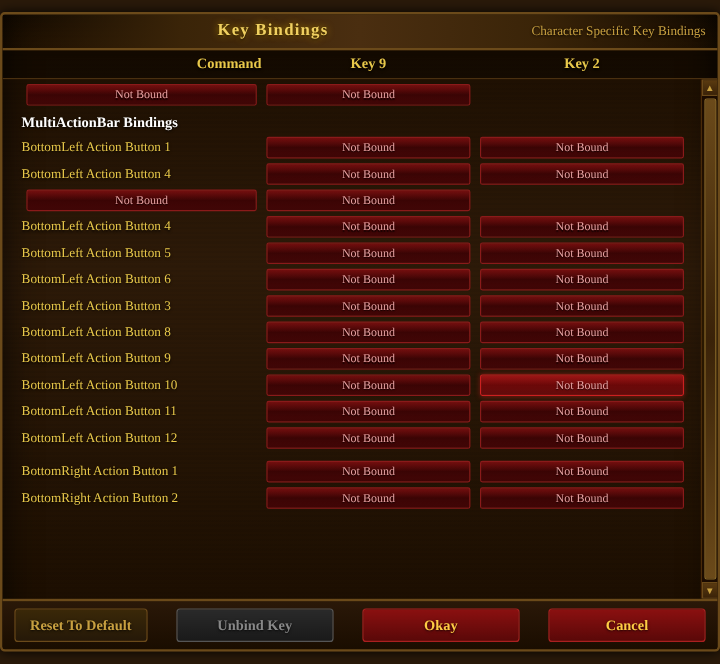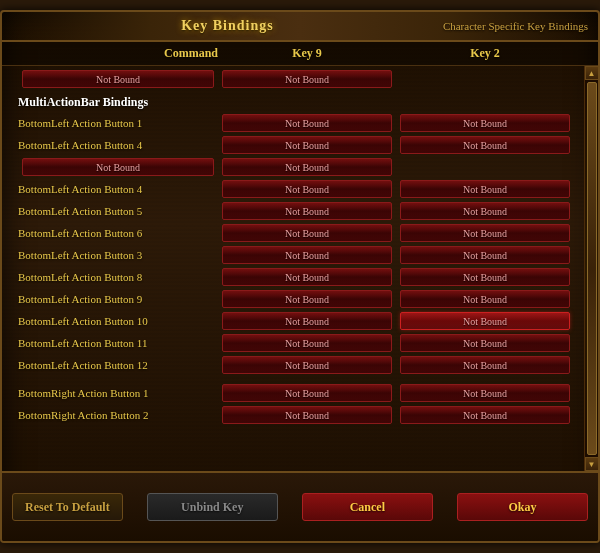--- a/index.html
+++ b/index.html
@@ -207,21 +207,21 @@
       position: relative;
       z-index: 1;
     }
 
     .row-separator {
       height: 6px;
     }
 
     .footer {
       border-top: 2px solid #6b4a1a;
-      padding: 20px 10px;
+      padding: 6px 10px;
       display: flex;
       gap: 24px;
       align-items: center;
       background: linear-gradient(180deg, #2a1808, #1a0d00);
       position: relative;
       z-index: 1;
     }
 
     .footer-btn {
       height: 28px;
@@ -426,16 +426,16 @@
     <div class="scrollbar-track">
       <div class="scroll-btn">▲</div>
       <div class="scroll-thumb"></div>
       <div class="scroll-btn">▼</div>
     </div>
   </div>
 
   <div class="footer">
     <button class="footer-btn btn-reset">Reset To Default</button>
     <button class="footer-btn btn-unbind">Unbind Key</button>
+    <button class="footer-btn btn-okay">Okay</button>
     <button class="footer-btn btn-cancel">Cancel</button>
-    <button class="footer-btn btn-okay">Okay</button>
   </div>
 </div>
 
 </body></html>

